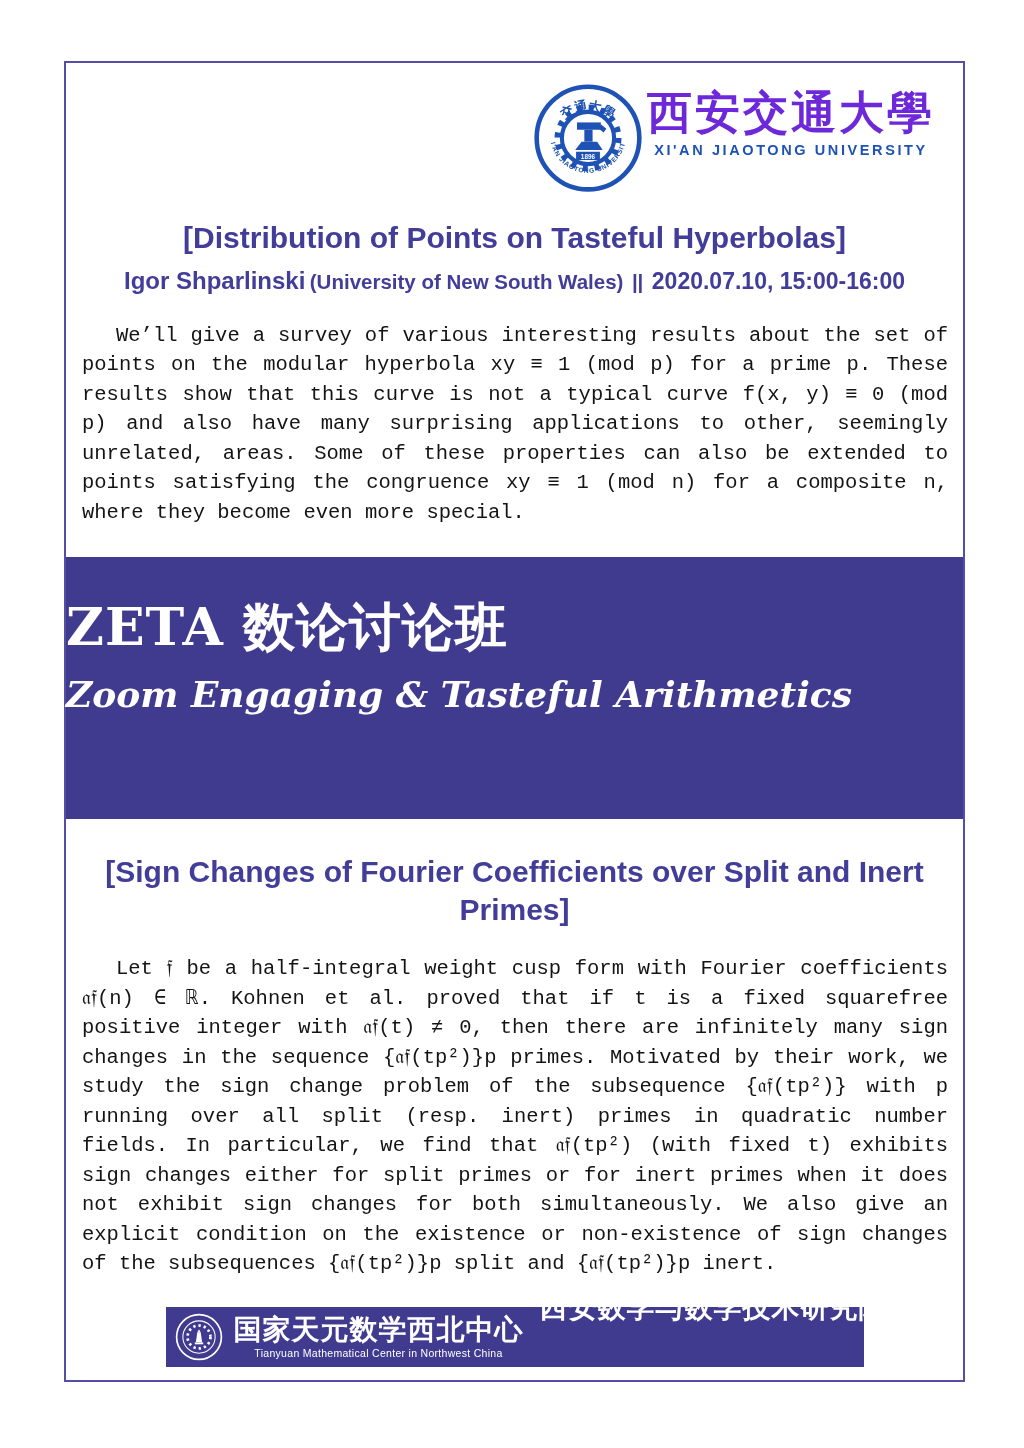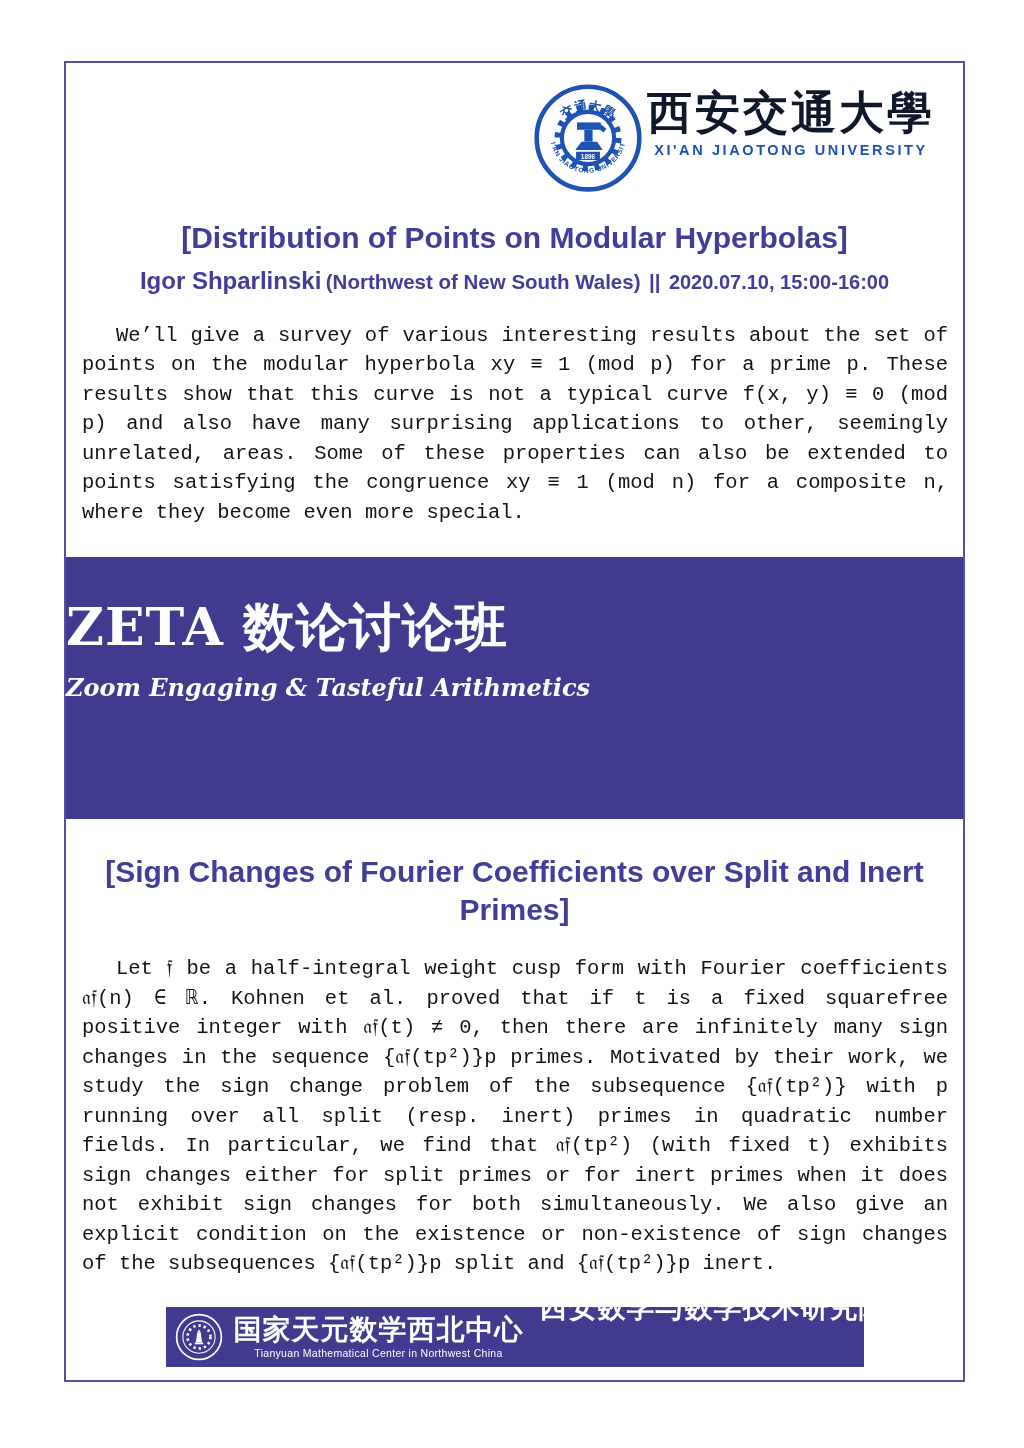--- a/index.html
+++ b/index.html
@@ -11,47 +11,47 @@
   .frame {
     position:absolute; left:64px; top:61px; width:901px; height:1321px;
     border:2px solid #544EA4; box-sizing:border-box; background:#fff;
   }
 
   
   .logo-block { display:flex; justify-content:flex-end; align-items:flex-start;
     padding:20px 28px 0 0; }
   .logo-right { display:flex; flex-direction:column; align-items:center; margin:4px 0 0 4px; }
   .calligraphy { font-family:"DejaVu Serif", serif; font-weight:bold; font-size:45px;
-    line-height:1.15; color:#0f172a; letter-spacing:3px; white-space:nowrap; }
+    line-height:1.15; color:#6d28d9; letter-spacing:3px; white-space:nowrap; }
   .logo-en { font-size:14.5px; font-weight:bold; color:#1E52B4; letter-spacing:2.6px;
     margin-top:3px; white-space:nowrap; }
 
   
   .talk-title { text-align:center; color:#423D99; font-weight:700; font-size:30px;
     line-height:1.25; max-width:880px; margin:26px auto 0; }
   .speaker-line { text-align:center; color:#423D99; font-weight:700; margin-top:10px;
     white-space:nowrap; }
   .speaker-name { font-size:24px;text-align:center; }
   .speaker-aff  { font-size:20.5px; }
   .speaker-sep  { font-size:20.5px; margin:0 4px; }
-  .speaker-time { font-size:20px; }
+  .speaker-time { font-size:23px; }
 
   
   .abstract {
     font-family:Liberation Mono, monospace;
     font-size:20.5px; line-height:1.44; color:#141414;
     text-align:justify; margin:26px 15px 0 16px; text-indent:34px;
   }
 
   
   .zeta-banner { background:#413B90; margin-top:30px; height:262px; color:#ffffff;
     font-family:"DejaVu Serif", serif; box-sizing:border-box;
     padding-top:40px; }
   .zeta-title { font-size:52px; font-weight:bold; letter-spacing:1px; line-height:1.15; }
-  .zeta-subtitle { font-size:24px; font-weight:bold; font-style:italic; margin-top:16px; }
+  .zeta-subtitle { font-size:36px; font-weight:bold; font-style:italic; margin-top:16px; }
   .zeta-zoomid { font-size:26px; font-weight:bold; margin-top:42px; word-spacing:8px; }
   .zeta-zoomid .zoom-id-value { margin-left:10px; letter-spacing:1px; }
 
   
   .org-banner { background:#413B90; width:698px; height:60px; margin:28px auto 0;
     display:flex; align-items:center; box-sizing:border-box; padding:0 10px 0 8px; color:#fff; }
   .org-emblem { flex:0 0 auto; margin-right:10px; }
   .org { display:flex; flex-direction:column; justify-content:center; text-align:center; }
   .org + .org { margin-left:16px;gap:44px; }
   .org-cn { font-size:28px; font-weight:bold; line-height:1.05; letter-spacing:1px; white-space:nowrap; }
@@ -83,24 +83,24 @@
         <text font-size="7.2" fill="#1E52B4" font-weight="bold" letter-spacing="0.8" font-family="Liberation Sans, sans-serif">
           <textPath href="#arcBot" startOffset="50%" text-anchor="middle">XI'AN JIAOTONG UNIVERSITY</textPath>
         </text>
       </svg>
       <div class="logo-right">
         <div class="calligraphy">西安交通大學</div>
         <div class="logo-en">XI'AN JIAOTONG UNIVERSITY</div>
       </div>
     </div>
 
-    <div class="talk-title">[Distribution of Points on Modular Hyperbolas]</div>
+    <div class="talk-title">[Distribution of Points on Tasteful Hyperbolas]</div>
     <div class="speaker-line">
       <span class="speaker-name">Igor Shparlinski</span>
-      <span class="speaker-aff">(Northwest of New South Wales)</span>
+      <span class="speaker-aff">(University of New South Wales)</span>
       <span class="speaker-sep">||</span>
       <span class="speaker-time">2020.07.10, 15:00-16:00</span>
     </div>
     <p class="abstract">We’ll give a survey of various interesting results about the set of points on the modular hyperbola xy ≡ 1 (mod p) for a prime p.  These results show that this curve is not a typical curve f(x, y) ≡ 0 (mod p) and also have many surprising applications to other, seemingly unrelated, areas.  Some of these properties can also be extended to points satisfying the congruence xy ≡ 1 (mod n) for a composite n, where they become even more special.</p>
 
     <div class="zeta-banner">
       <div class="zeta-title">ZETA 数论讨论班</div>
       <div class="zeta-subtitle">Zoom Engaging &amp; Tasteful Arithmetics</div>
     </div>
 

